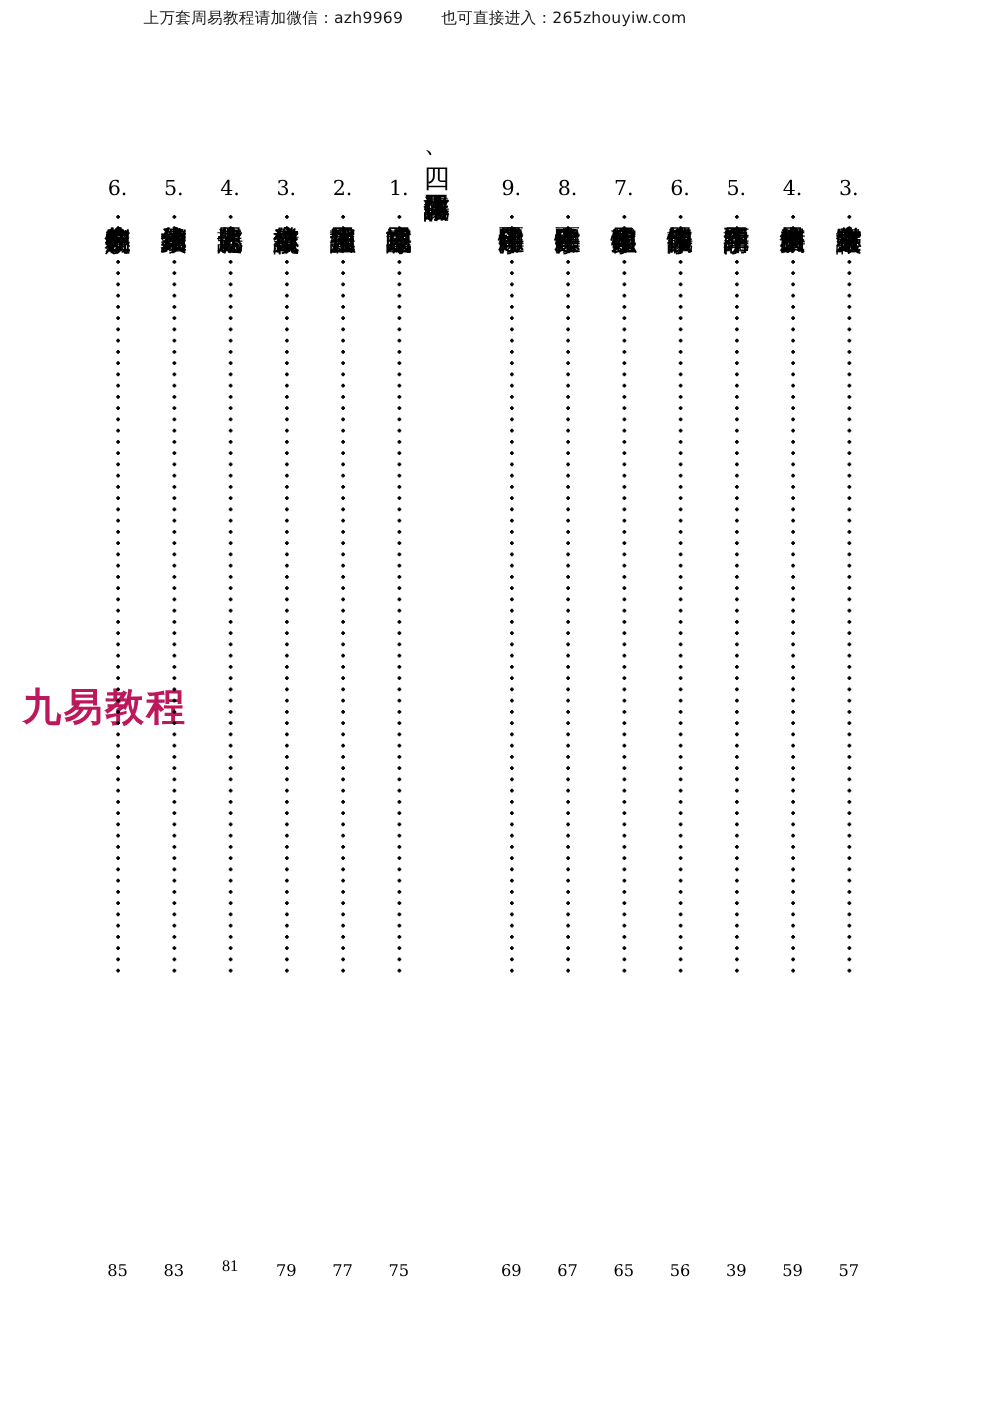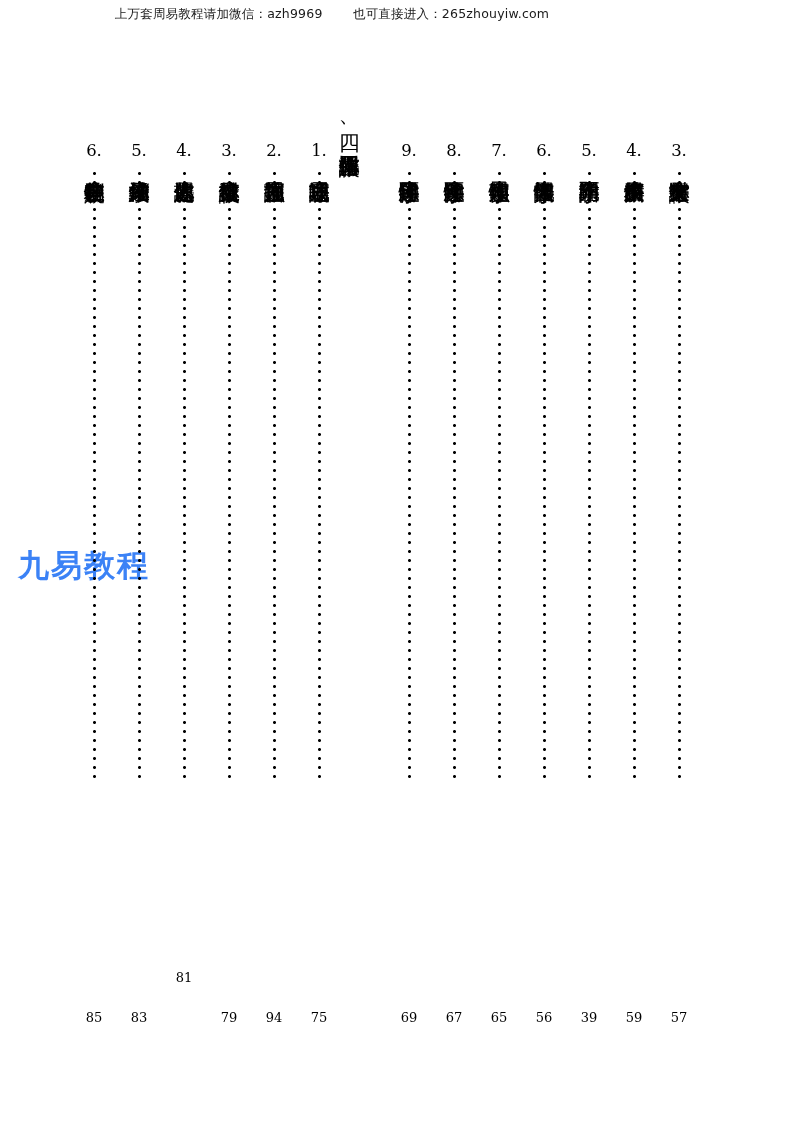--- a/index.html
+++ b/index.html
@@ -33,21 +33,21 @@
     width: 22px;
   }
 
   
   #watermark {
     position: absolute;
     left: 18px;
     top: 545px;
     font-size: 31px;
     font-weight: bold;
-    color: #3b82f6;
+    color: #be185d;
     letter-spacing: 2px;
     font-family: "DejaVu Sans", "Liberation Sans", sans-serif;
   }
 
   
   #toc {
     position: absolute;
     top: 0;
     left: 0;
     width: 794px;
@@ -189,35 +189,35 @@
     <span class="num">1.</span>
     <span class="title">呼喚成功靈運咒語</span>
     <span class="leader" style="height:614px;"></span>
     <span class="page" style="top:867px;">75</span>
   </div>
 
   <div class="col" style="left:257px; top:143px;">
     <span class="num">2.</span>
     <span class="title">加強推銷靈運咒語</span>
     <span class="leader" style="height:614px;"></span>
-    <span class="page" style="top:867px;">94</span>
+    <span class="page" style="top:867px;">77</span>
   </div>
 
   <div class="col" style="left:212px; top:143px;">
     <span class="num">3.</span>
     <span class="title">讓你業績傲視群僚</span>
     <span class="leader" style="height:614px;"></span>
     <span class="page" style="top:867px;">79</span>
   </div>
 
   <div class="col" style="left:167px; top:143px;">
     <span class="num">4.</span>
     <span class="title">使你處處勝人咒語</span>
     <span class="leader" style="height:614px;"></span>
-    <span class="page" style="top:827px;">81</span>
+    <span class="page" style="top:862px;font-family:Liberation Serif, serif;">81</span>
   </div>
 
   <div class="col" style="left:122px; top:143px;">
     <span class="num">5.</span>
     <span class="title">使你推銷業績增添</span>
     <span class="leader" style="height:614px;"></span>
     <span class="page" style="top:867px;">83</span>
   </div>
 
   <div class="col" style="left:77px; top:143px;">

